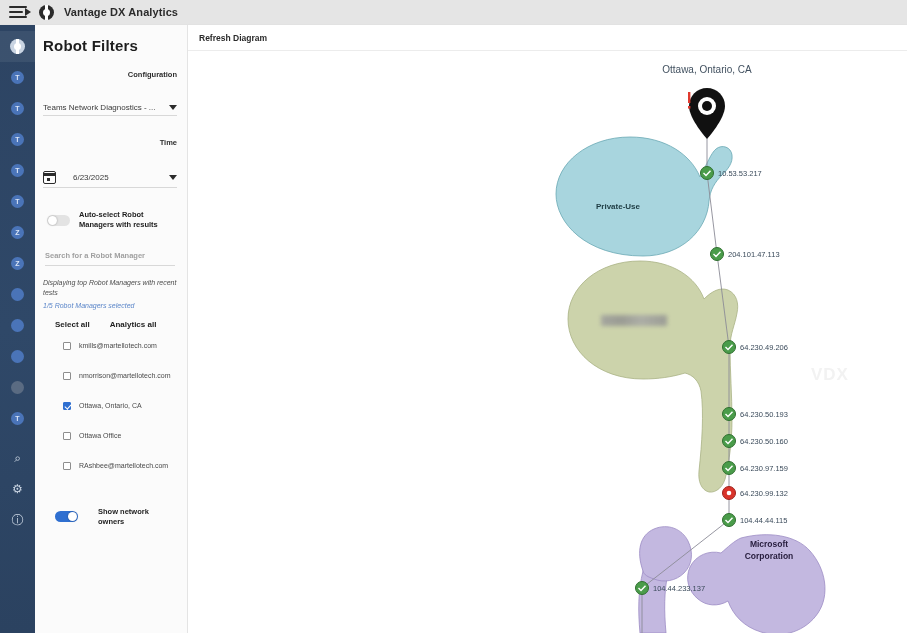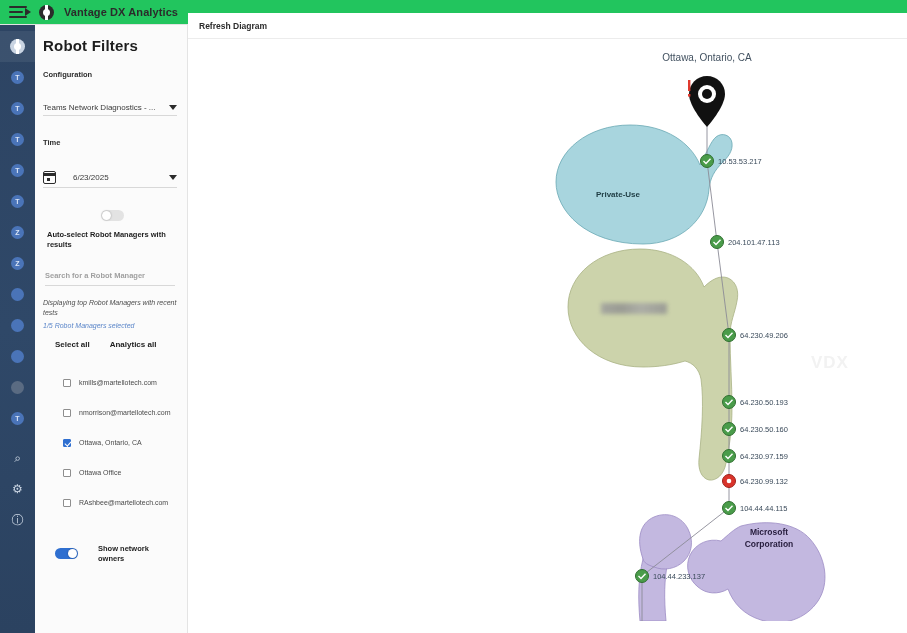--- a/index.html
+++ b/index.html
@@ -7,21 +7,21 @@
     width: 907px; height: 633px;
     font-family: "Liberation Sans", sans-serif;
     background: #ffffff;
     overflow: hidden;
   }
   #app { position: relative; width: 907px; height: 633px; }
 
   
   .topbar {
     position: absolute; top: 0; left: 0; width: 907px; height: 25px;
-    background: #22c55e; border-bottom: 1px solid #e2e2e2;
+    background: #e5e5e5; border-bottom: 1px solid #e2e2e2;
     display: flex; align-items: center; gap: 10px; padding-left: 9px;
   }
   .hamburger { width: 20px; height: 14px; position: relative; cursor: pointer; }
   .hamburger i {
     position: absolute; left: 0; height: 2px; background: #2b2b2b; border-radius: 1px;
   }
   .hamburger i:nth-child(1) { top: 1px; width: 18px; }
   .hamburger i:nth-child(2) { top: 6px; width: 14px; }
   .hamburger i:nth-child(3) { top: 11px; width: 18px; }
   .hamburger::after {
@@ -66,42 +66,42 @@
   .rail-gl { font-size: 12px; color: #c9d4e2; line-height: 1; }
   .rail-sep { height: 8px; }
 
   
   .panel {
     position: absolute; top: 25px; left: 35px; width: 153px; height: 608px;
     background: #fbfbfb; border-right: 1px solid #e4e4e4;
     padding: 12px 10px 0 8px; overflow: hidden;
   }
   .panel-title { font-size: 15px; font-weight: bold; color: #1d1d1d; margin-bottom: 16px; letter-spacing: .2px; }
-  .fld-label { font-size: 7.5px; font-weight: bold; color: #2d2d2d; margin-bottom: 4px; }
+  .fld-label { font-size: 7.5px; font-weight: bold; color: #2d2d2d; margin-bottom: 4px; text-align: right; }
   .select-row {
     display: flex; align-items: center; gap: 5px;
     border-bottom: 1px solid #d8d8d8; padding-bottom: 3px; cursor: pointer; margin-top: 24px;
   }
   .select-val { font-size: 8px; color: #3a3a3a; flex: 1; white-space: nowrap; overflow: hidden; }
   .caret { width: 0; height: 0; border-left: 4px solid transparent; border-right: 4px solid transparent;
            border-top: 5px solid #2b2b2b; }
   .cal-icon {
     width: 13px; height: 13px; border: 1.3px solid #2b2b2b; border-radius: 2px;
     position: relative; flex: none;
   }
   .cal-icon::before {
     content: ""; position: absolute; left: -1.3px; right: -1.3px; top: 1px; height: 2.5px; background: #2b2b2b;
   }
   .cal-icon::after {
     content: ""; position: absolute; left: 3px; top: 6px; width: 3px; height: 3px; background: #2b2b2b;
   }
   .blk { margin-bottom: 22px; }
   .hint { font-size: 7px; font-style: italic; color: #6b6b6b; line-height: 1.35; margin-top: 5px; }
 
-  .toggle-row { display: flex; align-items: center; gap: 9px; margin: 16px 0 14px 4px; flex-direction: column; }
+  .toggle-row { display: flex; align-items: center; gap: 9px; margin: 16px 0 14px 4px; }
   .toggle {
     width: 23px; height: 11px; border-radius: 6px; background: #e3e3e3;
     position: relative; flex: none; cursor: pointer;
   }
   .toggle .knob {
     position: absolute; top: 1px; left: 1px; width: 9px; height: 9px;
     border-radius: 50%; background: #ffffff; box-shadow: 0 0 2px rgba(0,0,0,.35);
   }
   .toggle.on { background: #2f6fd0; }
   .toggle.on .knob { left: 13px; }
@@ -110,40 +110,40 @@
   .search-line {
     border-bottom: 1px solid #d8d8d8; padding-bottom: 3px; margin: 0 2px 12px 2px;
   }
   .search-line input {
     width: 100%; border: none; outline: none; background: transparent;
     font-family: "Liberation Sans", sans-serif; font-size: 7.5px; color: #5a5a5a; font-weight: bold;
   }
   .search-line input::placeholder { color: #a0a0a0; }
   .note { font-size: 7px; font-style: italic; color: #4d4d4d; line-height: 1.4; margin-bottom: 3px; }
   .note.link { color: #5b86c9; }
-  .sel-row { display: flex; gap: 20px; margin: 9px 0 19px 12px; }
+  .sel-row { display: flex; gap: 20px; margin: 9px 0 2px 12px; }
   .sel-btn { font-size: 8px; font-weight: bold; color: #1d1d1d; cursor: pointer; }
 
   .cb-item { display: flex; align-items: center; gap: 8px; height: 30px; padding-left: 20px; cursor: pointer; }
   .cb {
     width: 8px; height: 8px; border: 1px solid #8e8e8e; border-radius: 1px;
     background: #fff; flex: none; position: relative;
   }
   .cb.checked { background: #2f6fd0; border-color: #2f6fd0; }
   .cb.checked::after {
     content: ""; position: absolute; left: 2px; top: 0px;
     width: 2.5px; height: 5px; border: solid #fff; border-width: 0 1.4px 1.4px 0;
     transform: rotate(42deg);
   }
   .cb-label { font-size: 7px; color: #4a4a4a; white-space: nowrap; }
 
   .bottom-toggle { display: flex; align-items: center; gap: 20px; margin: 26px 0 0 12px; }
 
   
-  .content { position: absolute; top: 13px; left: 188px; width: 719px; height: 608px; background: #fff; }
+  .content { position: absolute; top: 25px; left: 188px; width: 719px; height: 608px; background: #fff; }
   .content-head { height: 26px; border-bottom: 1px solid #ececec; display: flex; align-items: center; padding-left: 11px; }
   .refresh-btn { font-size: 8.5px; font-weight: bold; color: #2b2b2b; cursor: pointer; }
   .canvas { position: relative; width: 719px; height: 582px; overflow: hidden; }
   .canvas svg { position: absolute; top: 0; left: 0; }
 
   .redacted {
     position: absolute; left: 413px; top: 264px; width: 66px; height: 11px;
     background: linear-gradient(90deg,#9c9c9c,#8e8e8e 30%,#a5a5a5 60%,#909090);
     filter: blur(2.2px); opacity: .8;
   }

